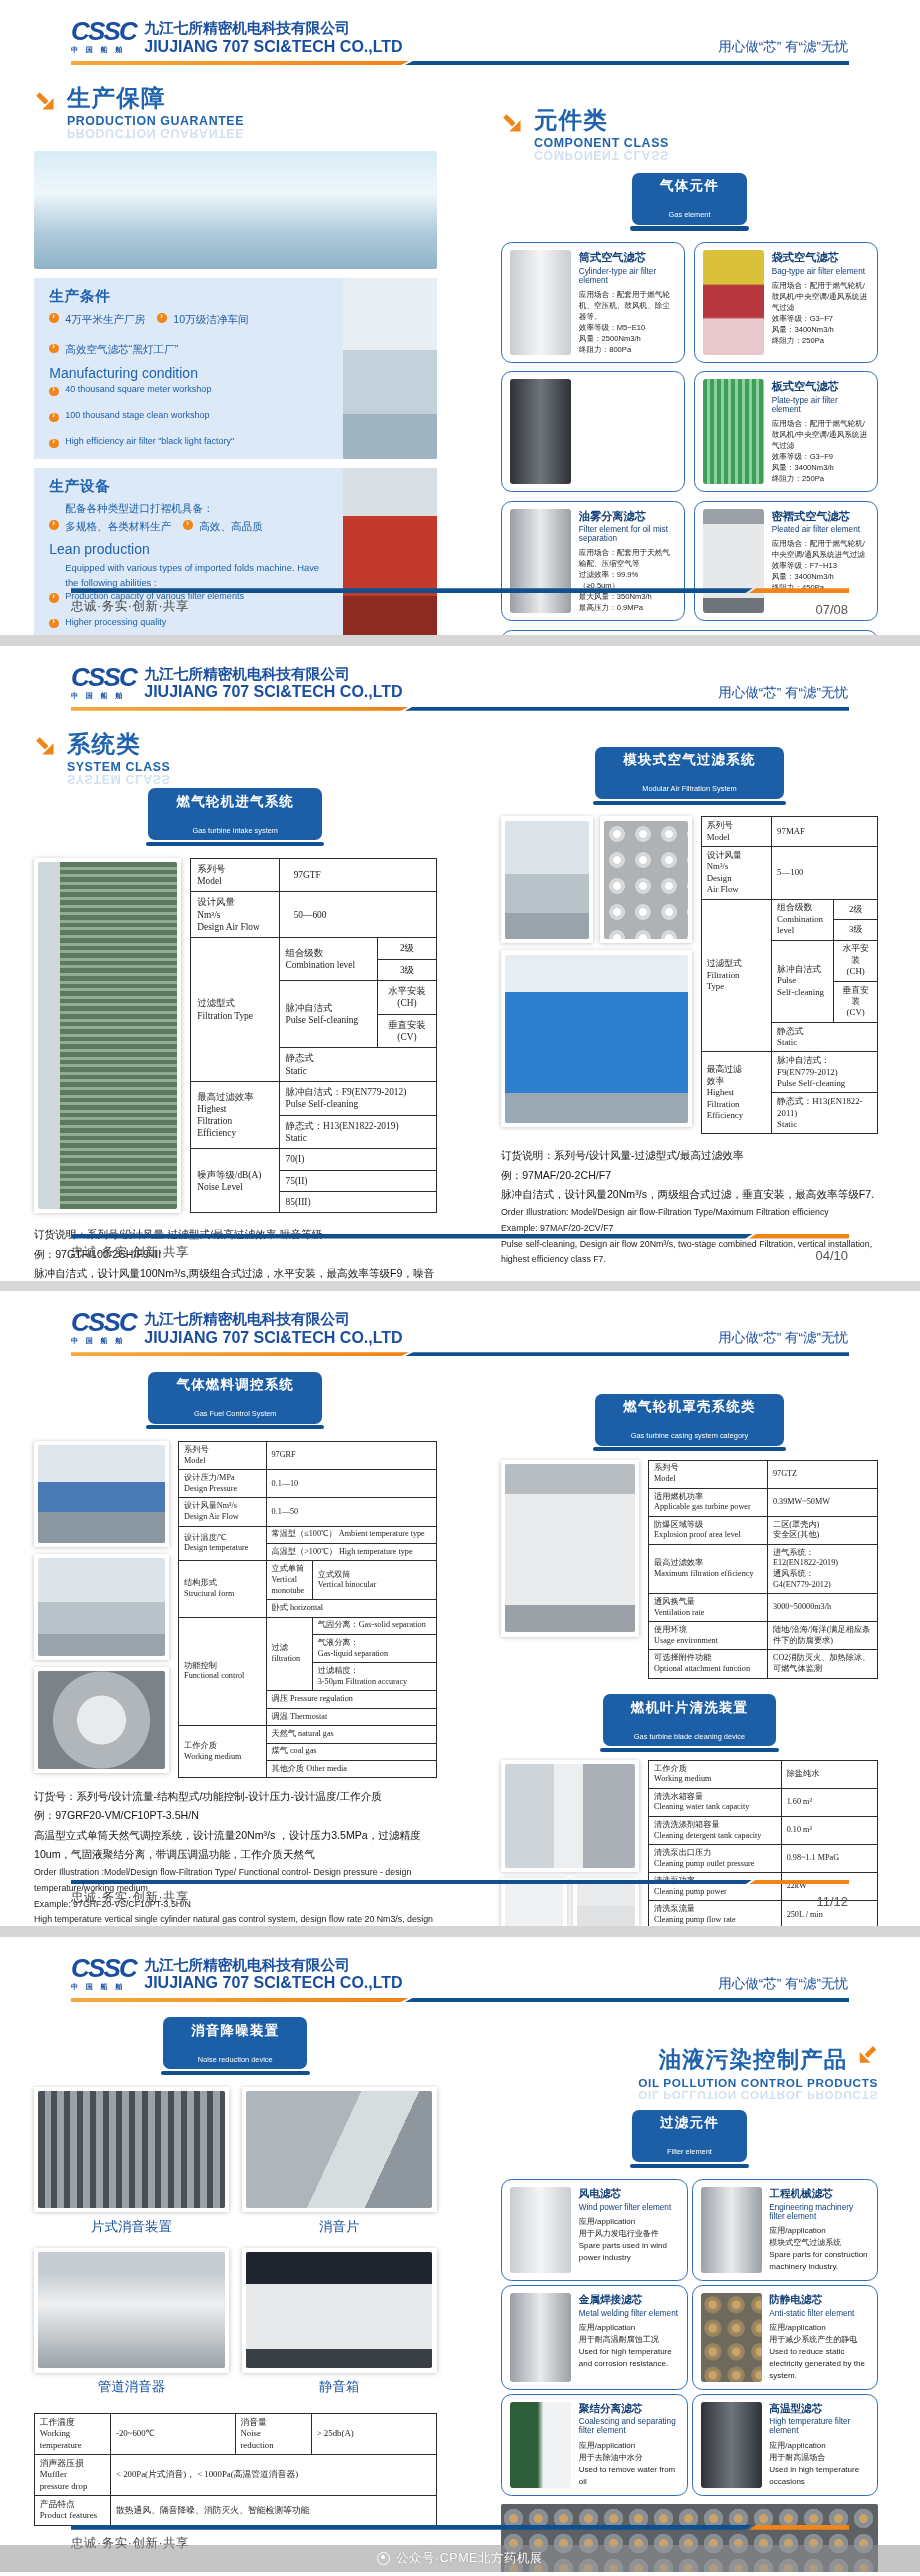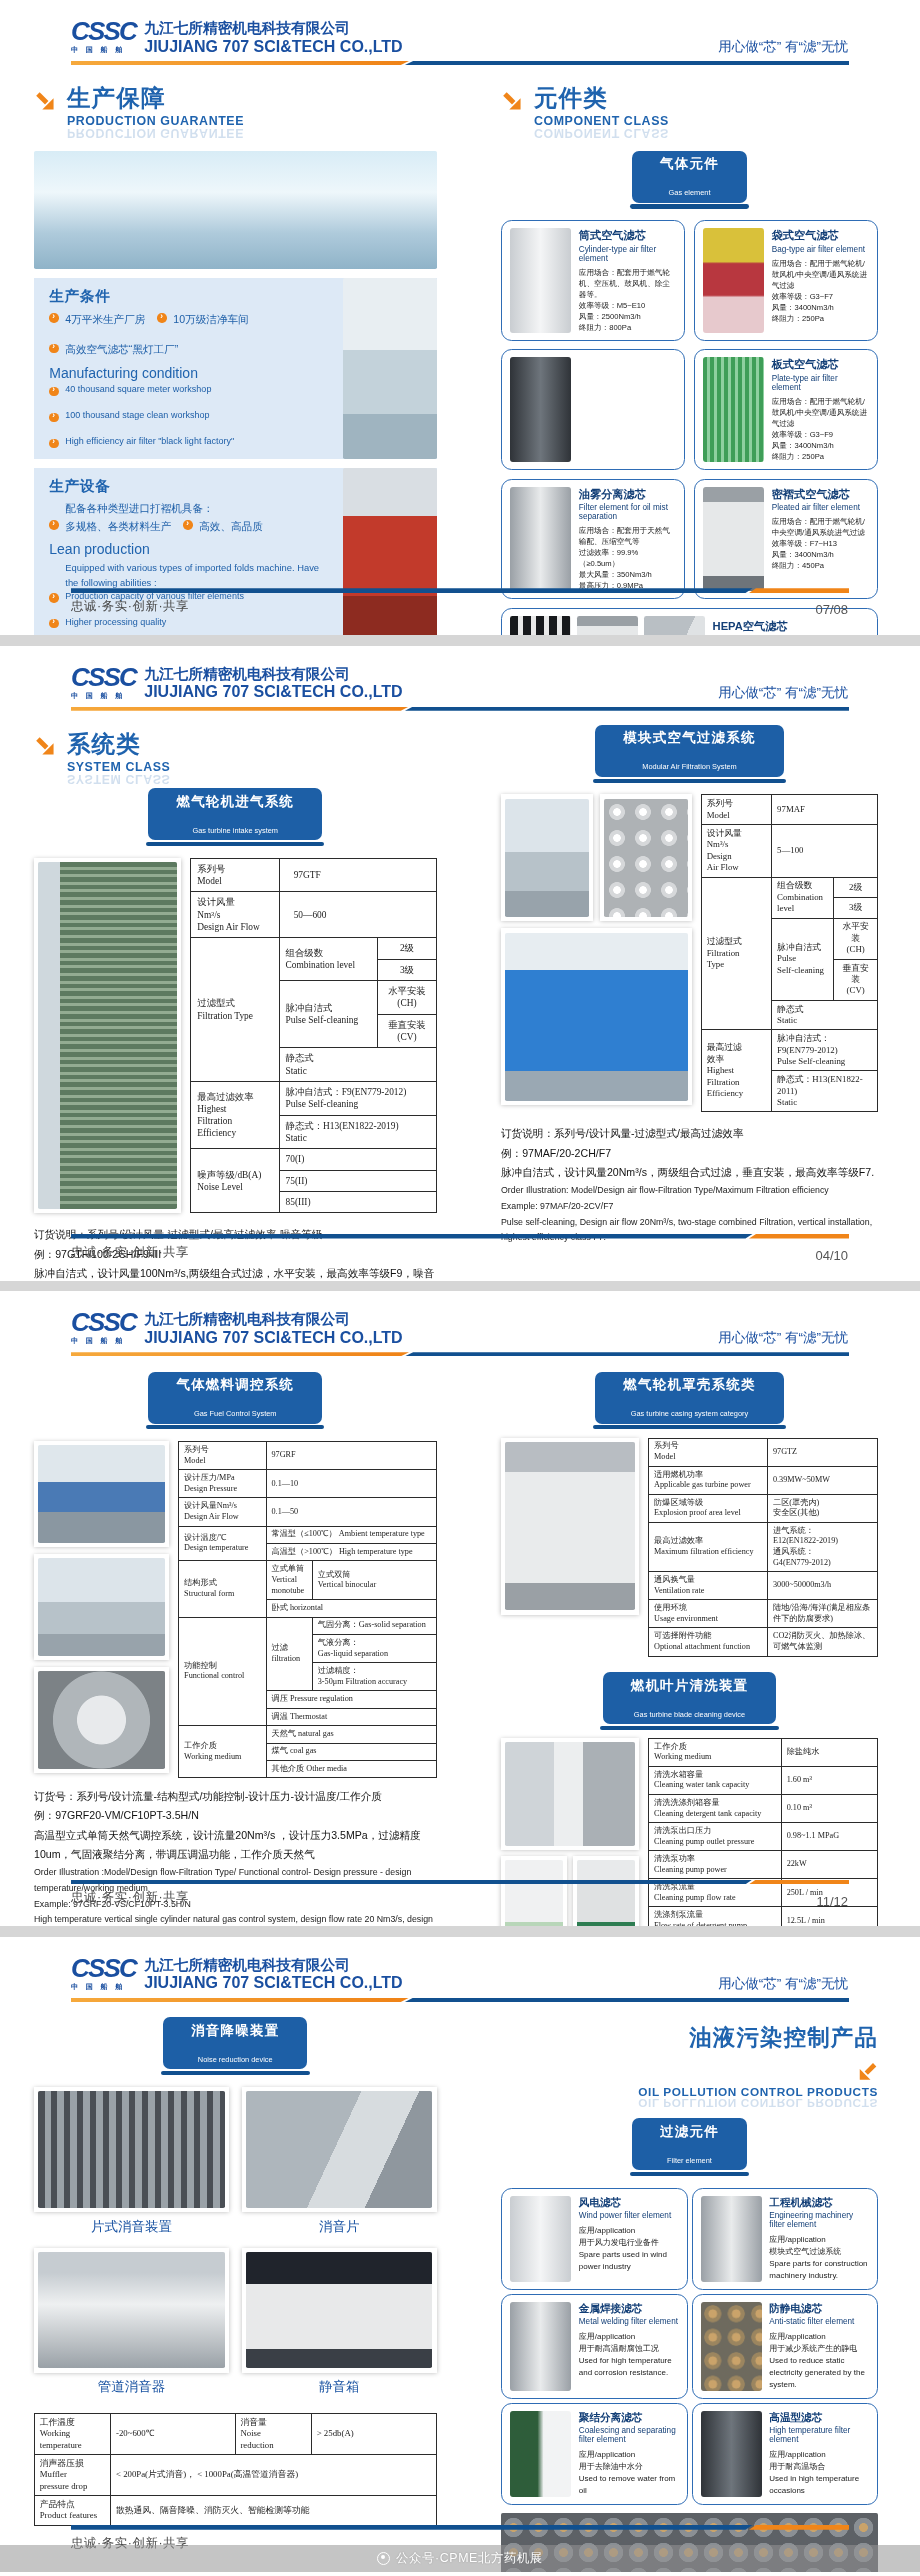--- a/index.html
+++ b/index.html
@@ -1,21 +1,21 @@
 <!DOCTYPE html>
 <html style="font-size:9.4px"><head>
 <meta charset="utf-8">
 <style>
   html,body{margin:0;padding:0;background:#fff;}
   body{width:920px;font-family:"Liberation Sans","DejaVu Sans",sans-serif;position:relative;}
   .page{position:relative;width:920px;height:635px;background:#fff;overflow:hidden;}
   .gap{width:920px;height:10.6px;background:#d6d6d6;}
   .half{position:absolute;top:0;height:100%;width:460px;box-sizing:border-box;}
   .half.l{left:0;padding:71px 23.5px 0 34px;}
-  .half.r{left:460px;padding:71px 42px 0 41px;}
+  .half.r{left:460px;padding:93px 42px 0 41px;}
   
   .logo{position:absolute;left:71px;top:20px;display:flex;gap:8.2px;align-items:flex-start;}
   .cssc{color:#1a4fa0;}
   .cssc .big{font-size:26px;font-weight:700;font-style:italic;letter-spacing:-1.8px;line-height:.9;}
   .cssc .sub{font-size:7px;font-weight:700;letter-spacing:2.9px;margin-top:1.8px;white-space:nowrap;}
   .cname .cn{font-size:14.7px;font-weight:700;color:#1a4fa0;line-height:1.2;}
   .cname .en{font-size:16px;font-weight:700;color:#1a4fa0;}
   .slogan{position:absolute;right:72px;top:38px;font-size:13.5px;color:#1a4fa0;}
   .hbar{position:absolute;left:71px;right:71px;top:61px;height:4.1px;display:flex;}
   .hbar .o{width:338px;background:linear-gradient(90deg,#f6a93c,#ef8216);clip-path:polygon(0 0,100% 0,calc(100% - 8.2px) 100%,0 100%);}
@@ -97,21 +97,21 @@
   .ord .oen{font-size:8.8px;color:#222;line-height:1.8;}
   
   .row{display:flex;gap:9.4px;align-items:stretch;}
   
   .fbar{position:absolute;left:71px;right:71px;bottom:42px;height:4.7px;display:flex;}
   .fbar .b{flex:1;background:#11508f;clip-path:polygon(0 0,100% 0,calc(100% - 7px) 100%,0 100%);}
   .fbar .o{width:100px;background:#f08519;clip-path:polygon(7px 0,100% 0,100% 100%,0 100%);margin-left:-3.5px;}
   .motto{position:absolute;left:71px;bottom:20px;font-size:12.4px;color:#474747;letter-spacing:0.6px;}
   .pnum{position:absolute;right:72px;bottom:17.7px;font-size:13px;color:#555;}
   
-  .ptitle{display:flex;justify-content:flex-end;align-items:flex-end;gap:8.2px;margin:14px 0 1.2px;flex-direction:column;}
+  .ptitle{display:flex;justify-content:flex-end;align-items:flex-start;gap:8.2px;margin:14px 0 1.2px;}
   .ptitle h1{margin:0;font-size:22.4px;color:#1f63ae;font-weight:700;letter-spacing:1.2px;}
   .psub{text-align:right;font-size:11.8px;font-weight:700;color:#1f63ae;letter-spacing:0.6px;}
   .pcap{font-size:13.5px;color:#1a53a2;text-align:center;margin:5.9px 0 1.2px;}
   .c4 h3{font-size:10.6px;}
   .c4 .csub{font-size:8.2px;margin-bottom:4.7px;}
   .c4 .clines div{font-size:8px;line-height:1.5;}
   
   .wm{position:absolute;left:0;right:0;bottom:0;height:27px;background:rgba(150,150,150,.55);display:flex;align-items:center;justify-content:center;gap:5.9px;}
   .wm .tx{color:#fff;font-size:12.4px;letter-spacing:0.6px;text-shadow:0 0 1.8px rgba(0,0,0,.25);}
   .wmic{width:13px;height:13px;border:1.5px solid #fff;border-radius:50%;box-sizing:border-box;position:relative;}

